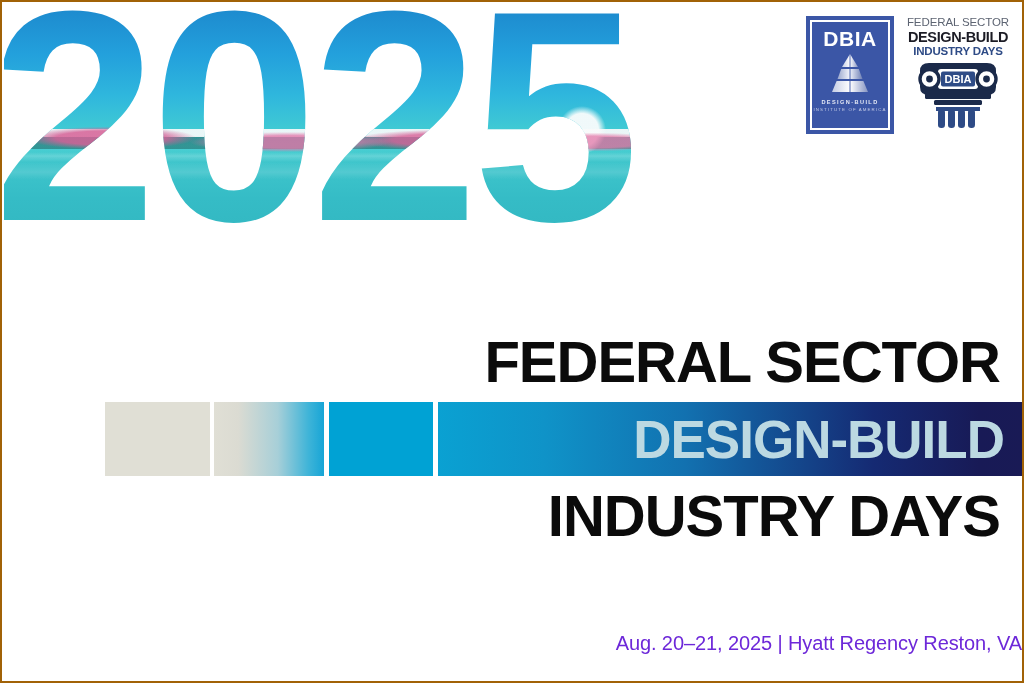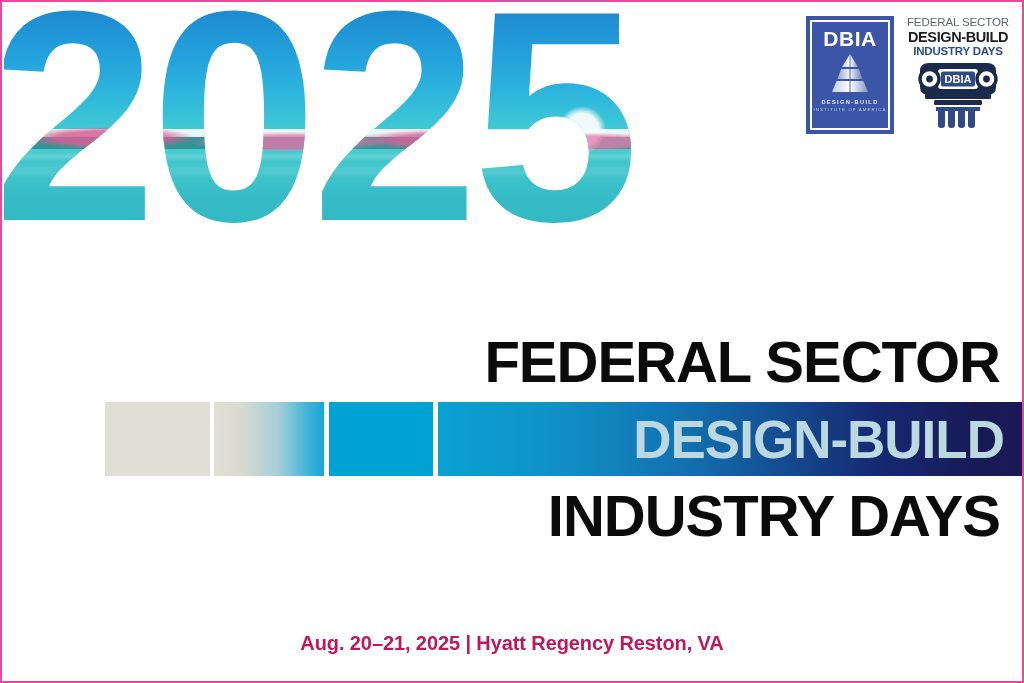--- a/index.html
+++ b/index.html
@@ -7,21 +7,21 @@
   html,body{
     width:1024px; height:683px;
     background:#ffffff;
     font-family:"Liberation Sans","DejaVu Sans",sans-serif;
     overflow:hidden;
   }
   #poster{
     position:relative;
     width:1024px; height:683px;
     background:#ffffff;
-    border:2px solid #ec4899;
+    border:2px solid #a16207;
     overflow:hidden;
   }
 
   
   #year-block{
     position:absolute;
     left:2px; top:2px;
     width:660px; height:248px;
     overflow:hidden;
   }
@@ -205,24 +205,24 @@
     letter-spacing:-1px;
     line-height:1;
     white-space:nowrap;
     font-family:"Liberation Sans","DejaVu Sans",sans-serif;
   }
 
   
   #footer-line{
     position:absolute;
     left:0; right:0; top:630px;
-    text-align:center;
-    color:#be185d;
+    text-align:right;
+    color:#6d28d9;
     font-size:20px;
-    font-weight:bold;
+    font-weight:normal;
     letter-spacing:-0.1px;
     white-space:nowrap;
   }
 </style>
 </head>
 <body>
 
 <div id="poster">
 
   <div id="year-block">

